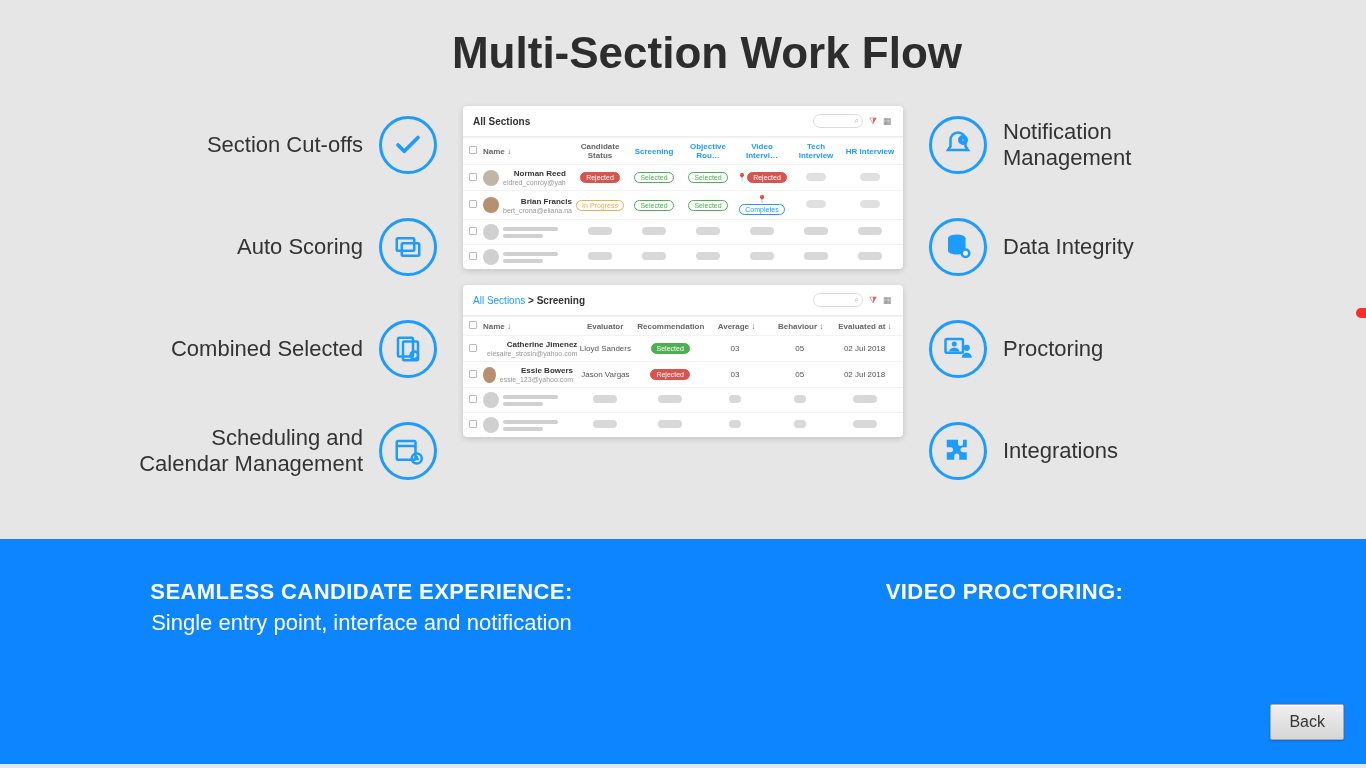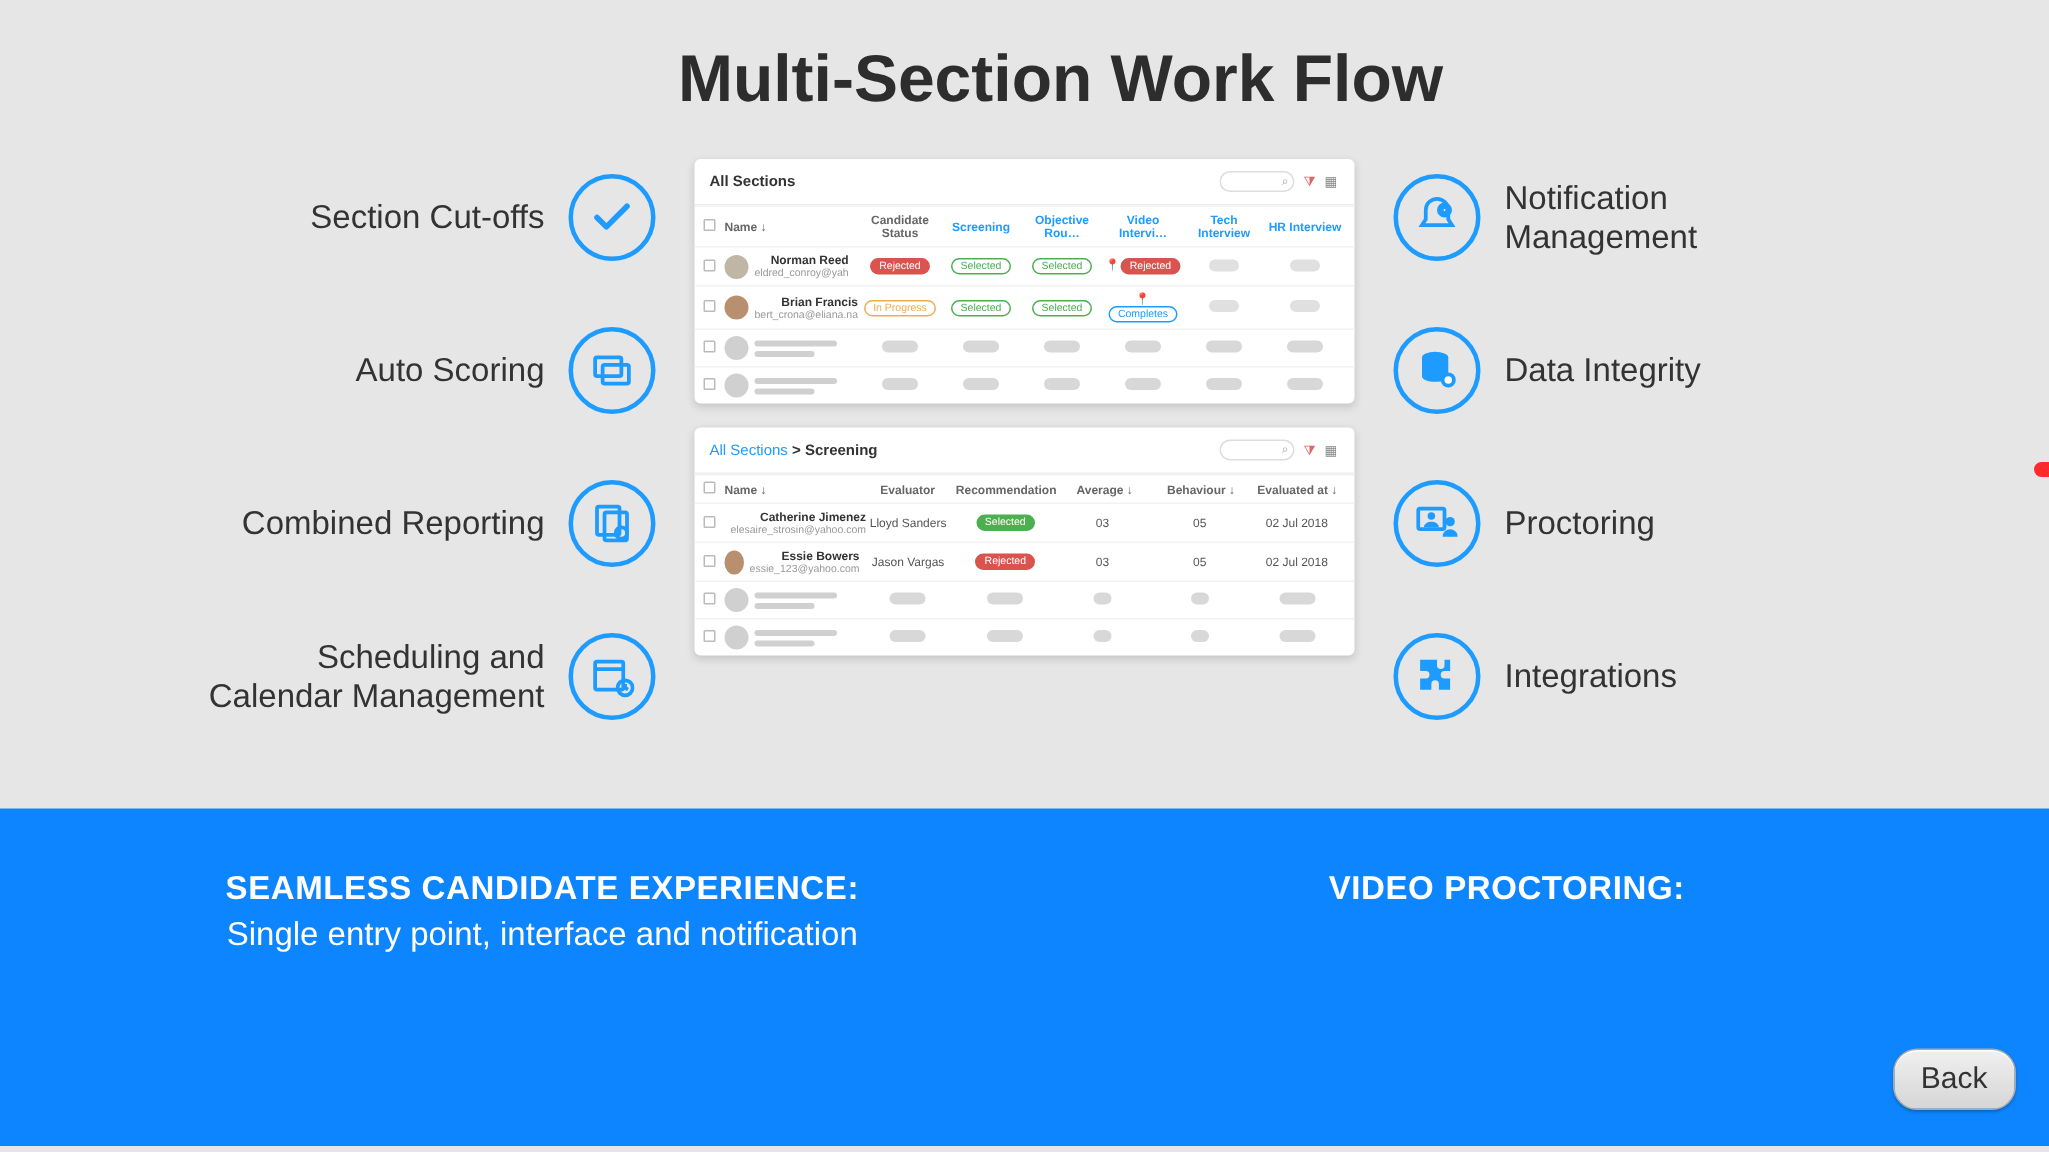--- a/index.html
+++ b/index.html
@@ -119,22 +119,22 @@
     display:flex;
     padding: 40px 80px 0 80px;
     gap: 80px;
   }
   .fcol { flex:1; text-align:center; }
   .fcol h3 { font-size:22px; font-weight:800; letter-spacing:.4px; margin-bottom:4px;}
   .fcol p { font-size:22px; font-weight:400; line-height:1.25;}
   .back-btn {
     position:absolute; right:22px; bottom:28px;
     background: linear-gradient(#f0f0f0,#d6d6d6);
-    border:1px solid #aaa; border-radius:16px;
-    padding: 8px 18px; font-size:20px; color:#333;
+    border:1px solid #aaa; border-radius:2px;
+    padding: 8px 18px; font-size:16px; color:#333;
     box-shadow: inset 0 1px 0 #fff, 0 1px 2px rgba(0,0,0,.25);
     cursor:pointer;
   }
 
   .red-dot {
     position:absolute; right:0; top:308px;
     width:10px; height:10px; background:#ff2b2b; border-radius:50% 0 0 50%;
   }
 </style>
 </head>
@@ -156,21 +156,21 @@
     <div class="feat">
       <span class="label">Auto Scoring</span>
       <span class="icon">
         <svg viewBox="0 0 24 24" fill="none" stroke="#1e9bff" stroke-width="2">
             <rect x="3" y="5" width="14" height="10" rx="1"></rect>
             <rect x="7" y="9" width="14" height="10" rx="1"></rect>
           </svg>
       </span>
     </div>
     <div class="feat">
-      <span class="label">Combined Reporting</span>
+      <span class="label">Combined Selected</span>
       <span class="icon">
         <svg viewBox="0 0 24 24" fill="none" stroke="#1e9bff" stroke-width="2">
             <rect x="4" y="3" width="12" height="15" rx="1"></rect>
             <rect x="8" y="6" width="12" height="15" rx="1"></rect>
             <circle cx="17" cy="17" r="3"></circle>
           </svg>
       </span>
     </div>
     <div class="feat">
       <span class="label">Scheduling and Calendar Management</span>

